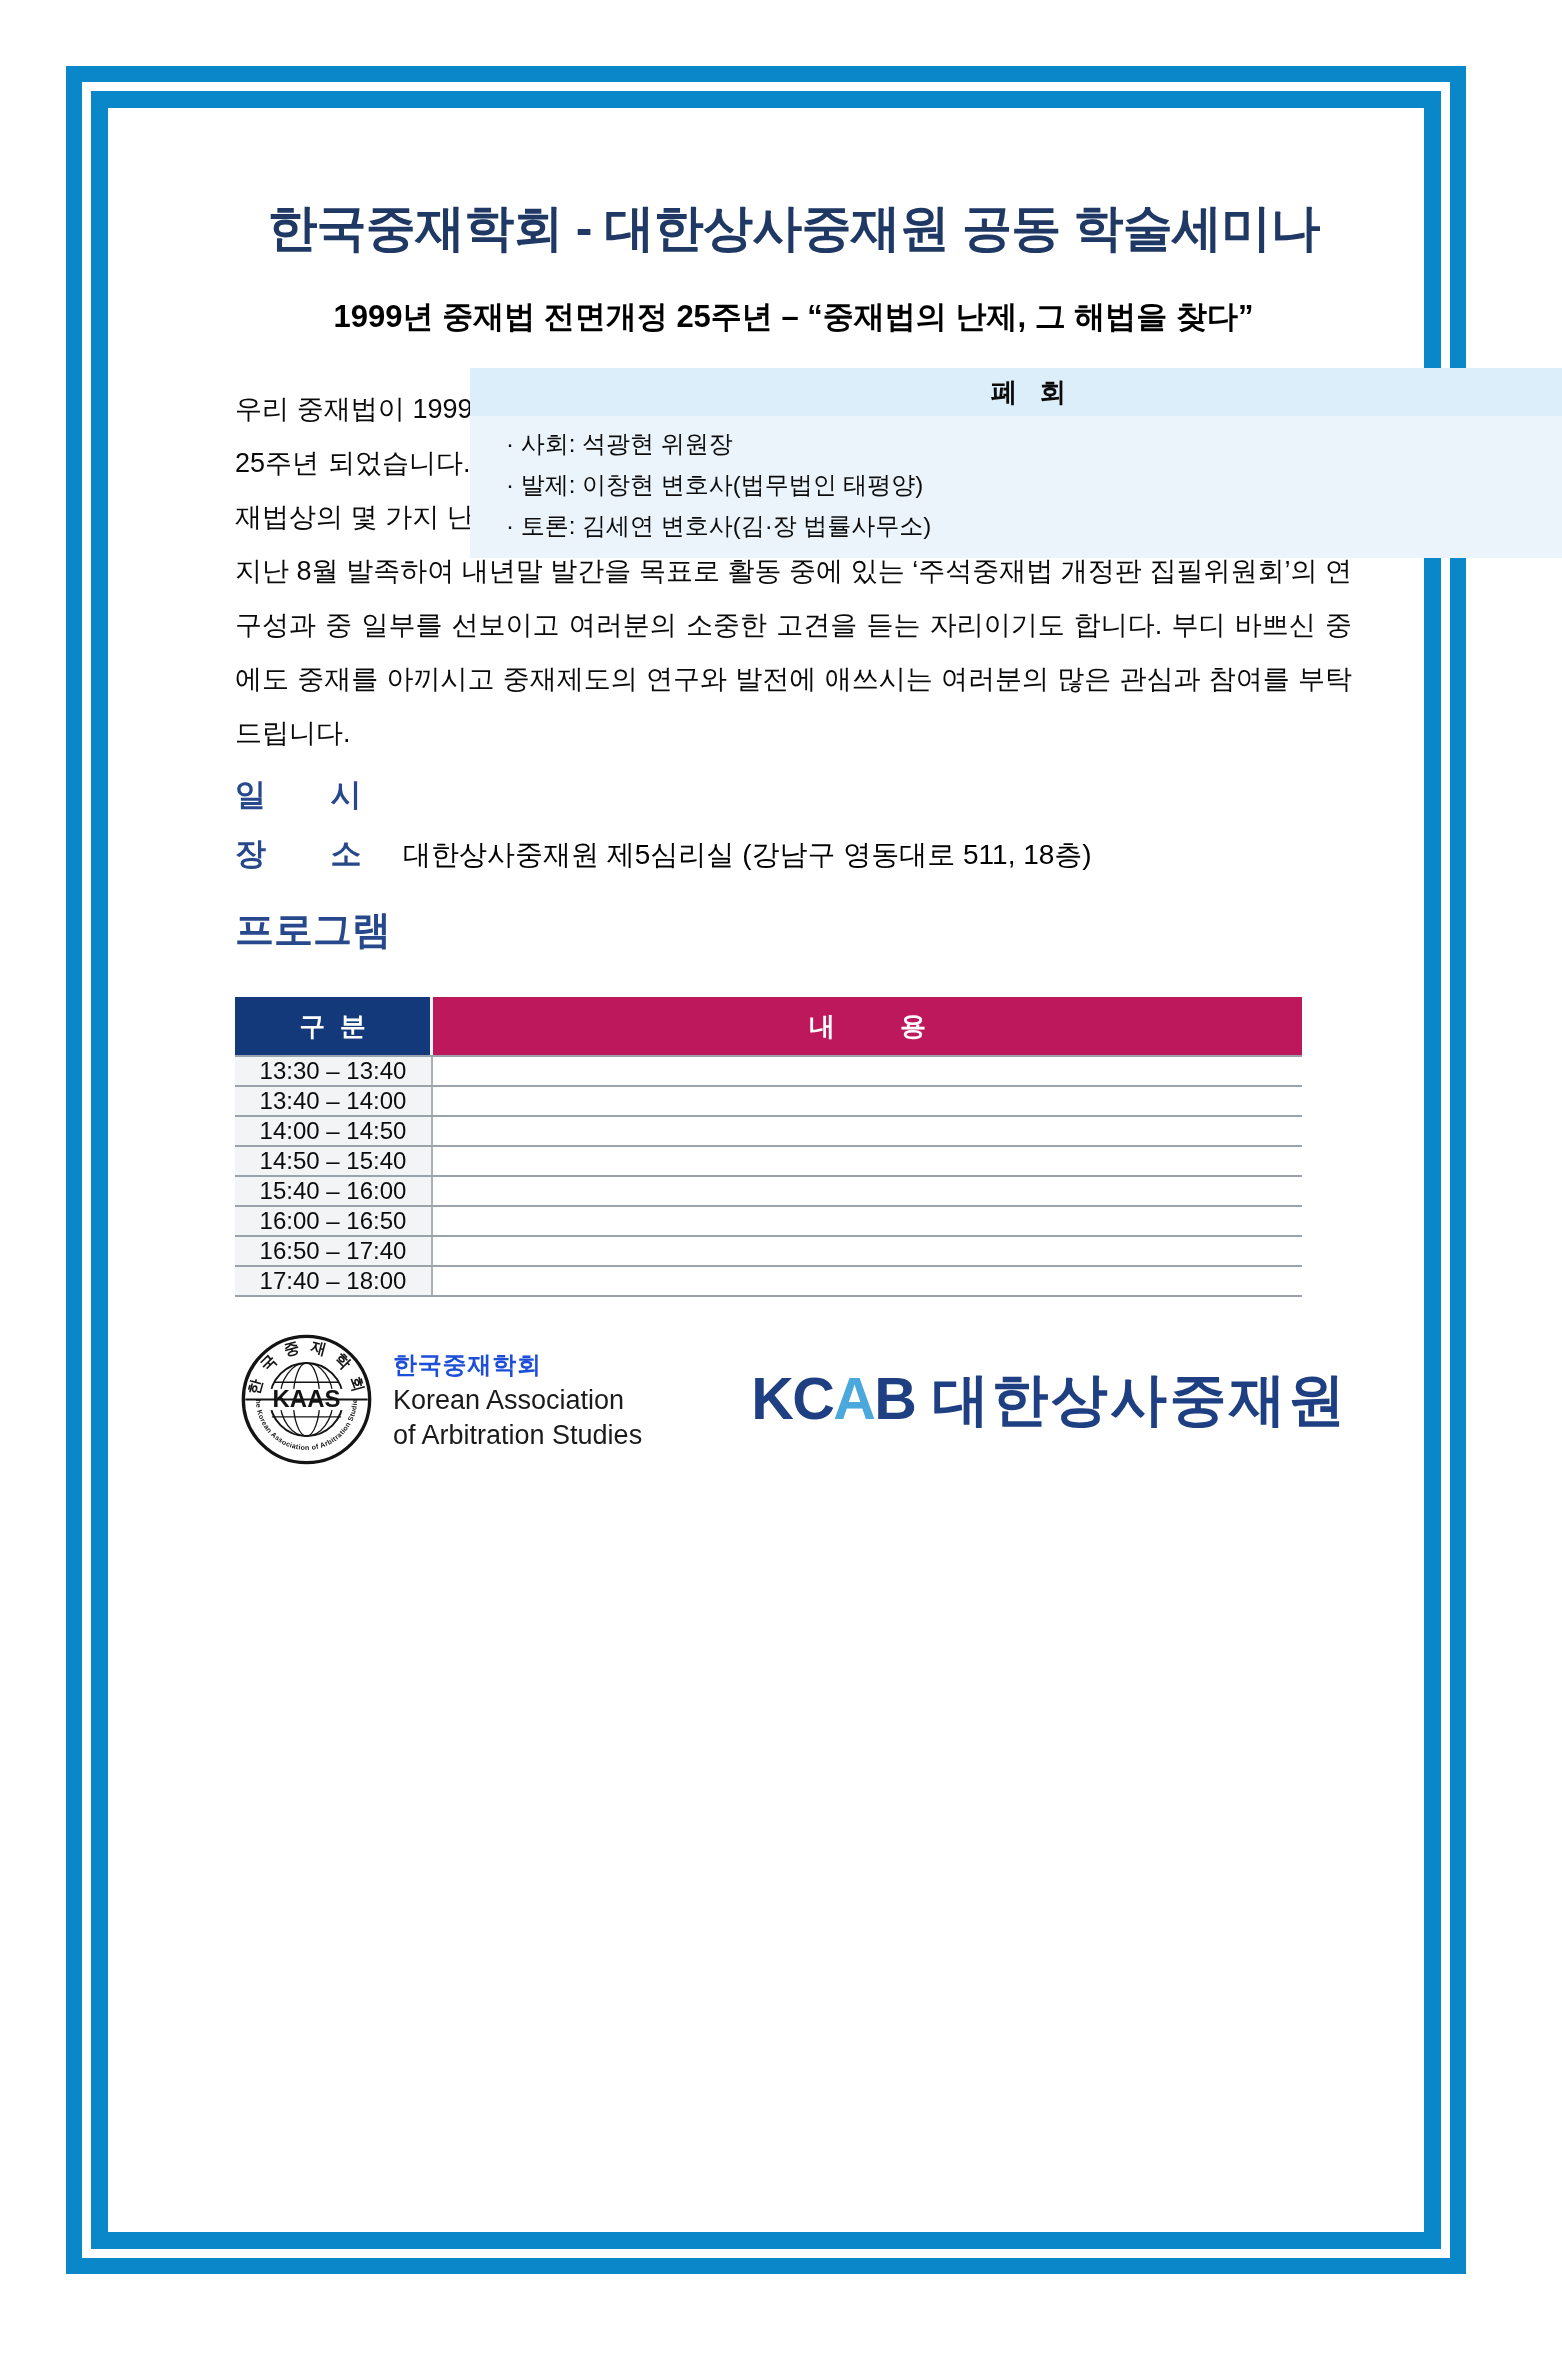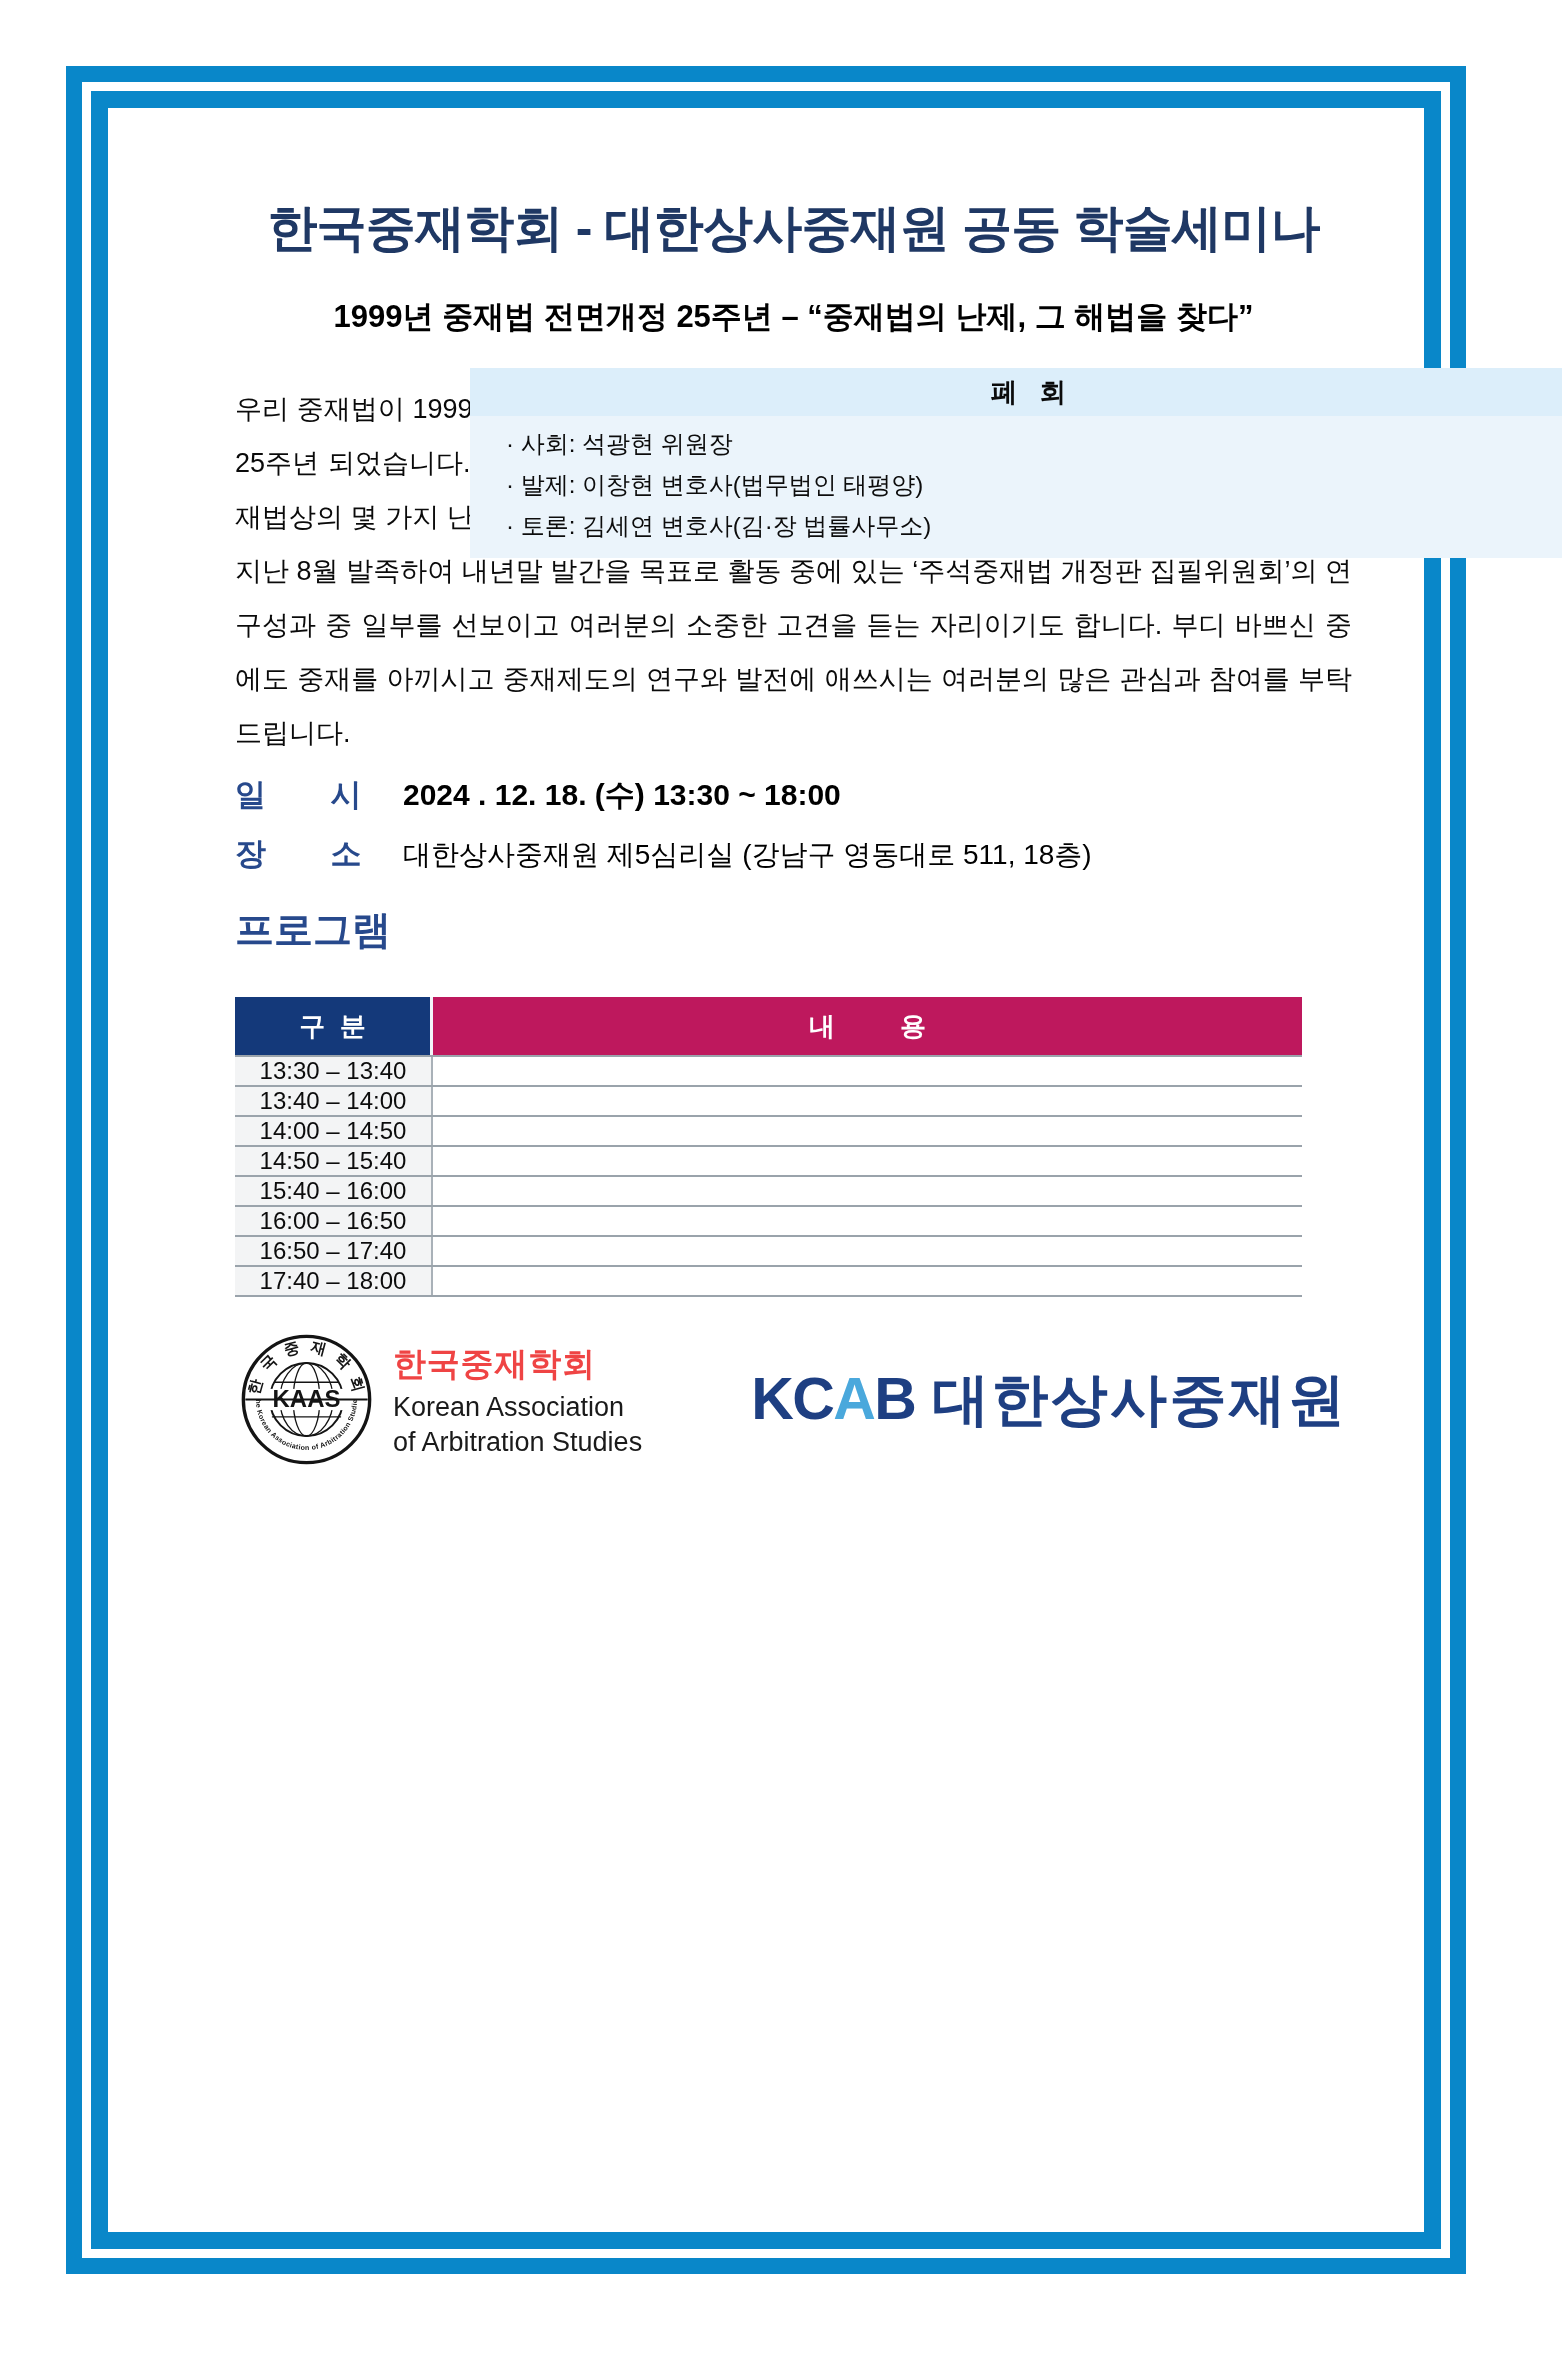--- a/index.html
+++ b/index.html
@@ -53,21 +53,21 @@
 
   .trow.session .tcell.content{background:#ebf4fb;padding:14px 23.4px 11px 36px;}
   .sess-title{font-size:26.6px;font-weight:700;line-height:1.3;margin-bottom:6.3px;white-space:pre-wrap;}
   .bullet{font-size:24px;line-height:1.72;color:#0c0c0c;}
 
   
   .logos{margin-top:36px;display:flex;align-items:center;justify-content:center;gap:109px;}
   .kaas{display:flex;align-items:center;gap:20.3px;}
   .kaas-badge{width:133px;height:133px;flex:none;}
   .kaas-names{display:flex;flex-direction:column;}
-  .kaas-ko{font-size:33px;font-weight:800;color:#ef4444;letter-spacing:0.8px;}
+  .kaas-ko{font-size:24px;font-weight:800;color:#1d4ed8;letter-spacing:0.8px;}
   .kaas-en{font-size:27px;line-height:1.12;color:#1a1a1a;margin-top:4.7px;}
   .kcab{display:flex;align-items:center;gap:17px;}
   .kcab-word{font-size:59px;font-weight:800;color:#1e3f82;letter-spacing:-1.6px;line-height:1;}
   .kcab-word .accent{color:#4aa8dc;}
   .kcab-ko{font-size:57px;font-weight:700;color:#1e3f82;letter-spacing:2.3px;line-height:1;}
 </style>
 </head>
 <body>
 
 <div class="frame-outer"></div>
@@ -75,21 +75,20 @@
 
 <div class="content">
 
   <h1 class="title">한국중재학회 - 대한상사중재원 공동 학술세미나</h1>
   <div class="subtitle">1999년 중재법 전면개정 25주년  –  “중재법의 난제, 그 해법을 찾다”</div>
 
   <p class="intro">우리 중재법이 1999년 전면개정을 통하여 현대적이고 최고의 국제적 수준을 갖춘 이후 어느덧 25주년 되었습니다. 이를 기념하며 한국중재학회와 대한상사중재원은 아직 남아있는 우리 중재법상의 몇 가지 난제에 대한 해법을 찾아보고자 공동 학술세미나를 개최합니다. 이 세미나는 지난 8월 발족하여 내년말 발간을 목표로 활동 중에 있는 ‘주석중재법 개정판 집필위원회’의 연구성과 중 일부를 선보이고 여러분의 소중한 고견을 듣는 자리이기도 합니다. 부디 바쁘신 중에도 중재를 아끼시고 중재제도의 연구와 발전에 애쓰시는 여러분의 많은 관심과 참여를 부탁드립니다.</p>
 
   <div class="info-row date">
     <span class="info-label">일 시</span>
-    <span class="info-value-date">2024 . 12. 18. (수) 13:30 ~ 18:00</span>
   </div>
   <div class="info-row place">
     <span class="info-label">장 소</span>
     <span class="info-value-place">대한상사중재원 제5심리실 (강남구 영동대로 511, 18층)</span>
   </div>
 
   <div class="program-heading">프로그램</div>
 
   <div class="ptable">
     <div class="thead">

